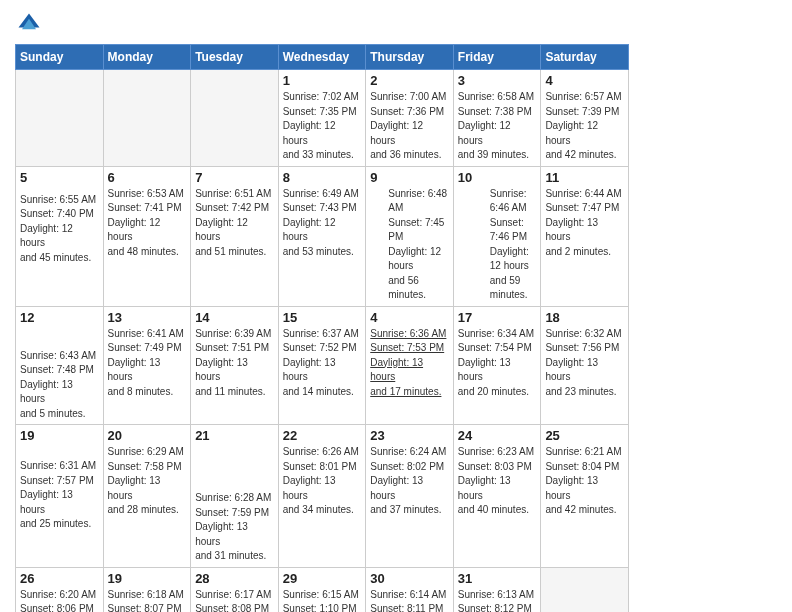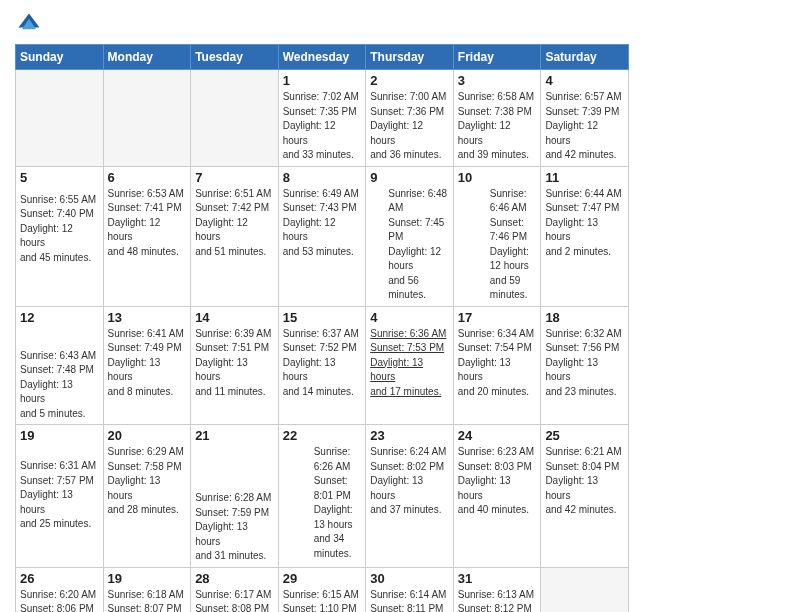--- a/index.html
+++ b/index.html
@@ -290,21 +290,21 @@
           </td>
           <td>
             <span class="day-number">21</span>
             <div class="day-info" style="white-space: pre-line; margin-top: 48px;">Sunrise: 6:28 AM
 Sunset: 7:59 PM
 Daylight: 13 hours
 and 31 minutes.</div>
           </td>
           <td>
             <span class="day-number">22</span>
-            <div class="day-info" style="white-space: pre-line; margin-left: 31px;">Sunrise: 6:26 AM
+            <div class="day-info" style="white-space: pre-line;">Sunrise: 6:26 AM
 Sunset: 8:01 PM
 Daylight: 13 hours
 and 34 minutes.</div>
           </td>
           <td>
             <span class="day-number">23</span>
             <div class="day-info" style="white-space: pre-line;">Sunrise: 6:24 AM
 Sunset: 8:02 PM
 Daylight: 13 hours
 and 37 minutes.</div>

